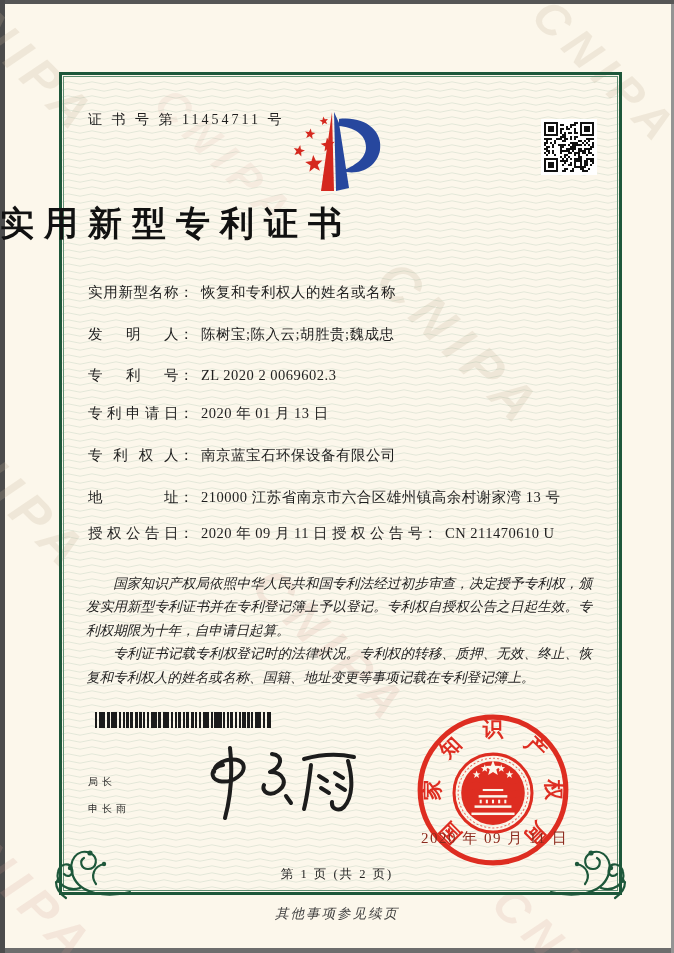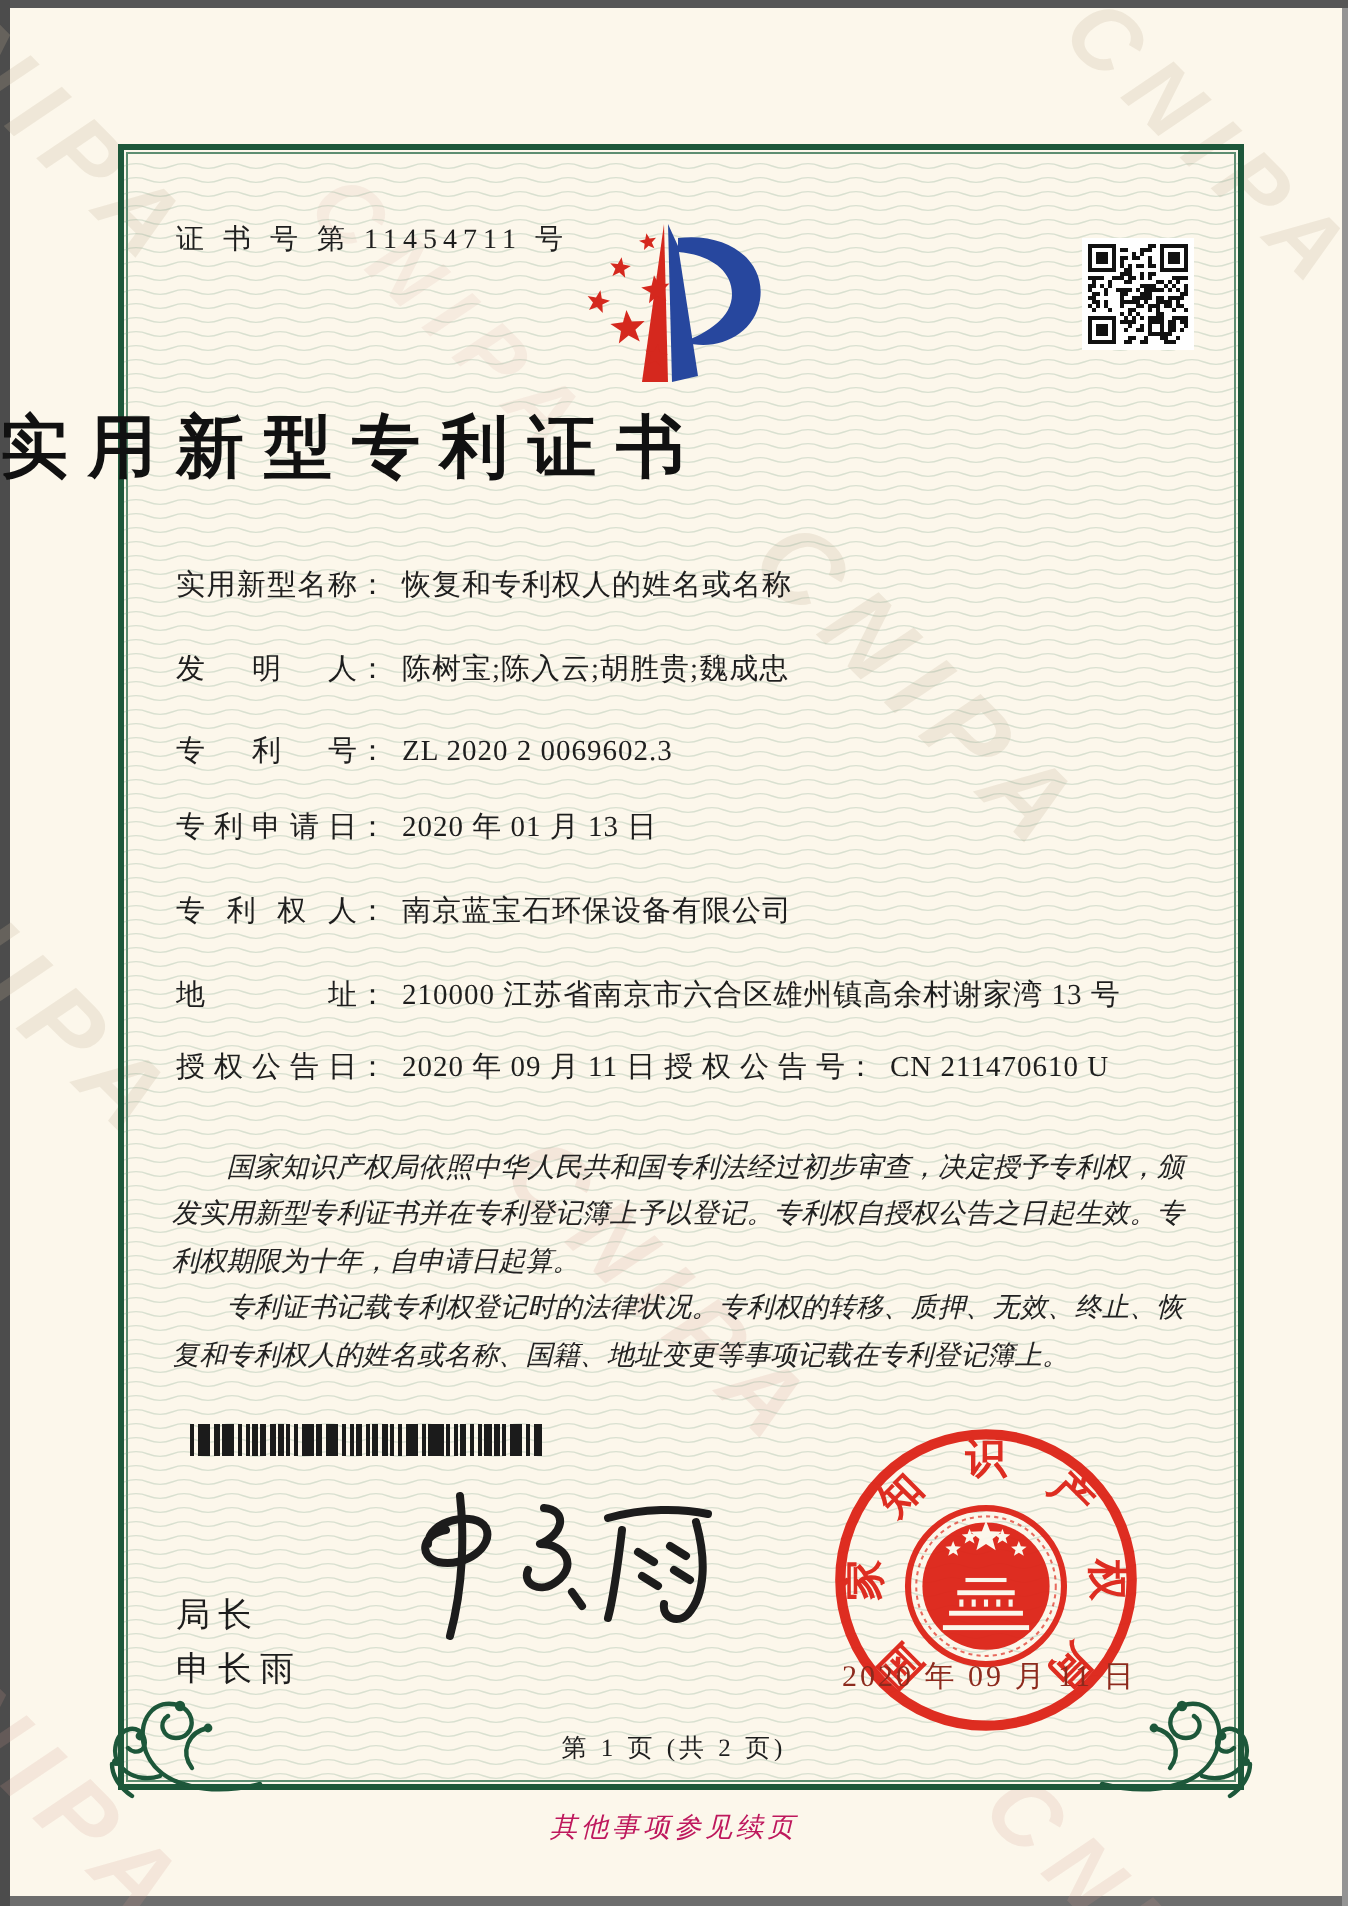--- a/index.html
+++ b/index.html
@@ -42,32 +42,32 @@
   
   .paras{position:absolute;left:86px;top:556px;width:506px;font-size:13.6px;
          font-style:italic;line-height:23.4px;text-align:justify;color:#222;z-index:4;margin-top:16px;}
   .paras p{margin:0;text-indent:2em;}
   
   .barcode{position:absolute;left:95px;top:712px;width:176px;height:16px;z-index:4;
     background-image:
       repeating-linear-gradient(90deg,#1b1b1b 0 2px,transparent 2px 4px),
       repeating-linear-gradient(90deg,#1b1b1b 0 1px,transparent 1px 7px),
       repeating-linear-gradient(90deg,transparent 0 5px,#1b1b1b 5px 8px,transparent 8px 13px);}
-  .signer{position:absolute;left:88px;top:794px;font-size:17px;letter-spacing:4px;
+  .signer{position:absolute;left:88px;top:768px;font-size:10px;letter-spacing:4px;
           line-height:27px;z-index:4;}
   .signature{position:absolute;left:198px;top:742px;width:168px;height:84px;z-index:4;}
   
   .seal{position:absolute;left:414px;top:711px;width:158px;height:158px;z-index:5;opacity:.95;}
   .seal-date{position:absolute;left:421px;top:829px;font-size:15px;letter-spacing:1.5px;
              color:#8c2a1d;z-index:6;white-space:nowrap;}
   
   .pageinfo{position:absolute;left:0;right:0;top:866px;text-align:center;font-size:12.5px;
             letter-spacing:2px;z-index:4;}
   .footnote{position:absolute;left:0;right:0;top:905px;text-align:center;font-size:13.5px;
-            font-style:italic;letter-spacing:2px;color:#be185d;z-index:4;}
+            font-style:italic;letter-spacing:2px;color:#404040;z-index:4;}
 </style>
 </head>
 <body>
 
 <div class="page">
 
   <span class="wm tan" style="left:-30px;top:-34px;font-size:50px">CNIPA</span>
   <span class="wm pink" style="left:180px;top:78px;font-size:44px;color:rgba(214,166,156,.14)">CNIPA</span>
   <span class="wm tan" style="left:560px;top:-12px;font-size:46px">CNIPA</span>
   <span class="wm tan" style="left:408px;top:248px;font-size:54px">CNIPA</span>

